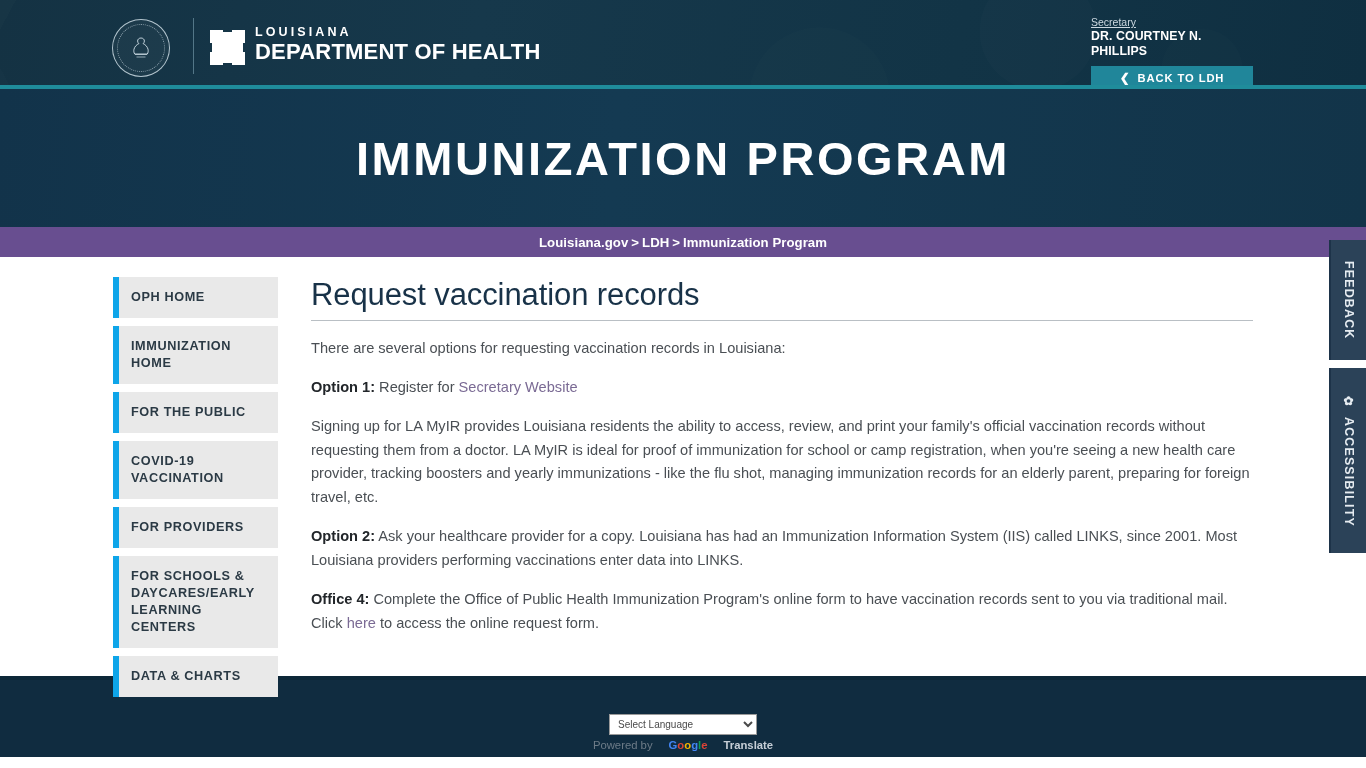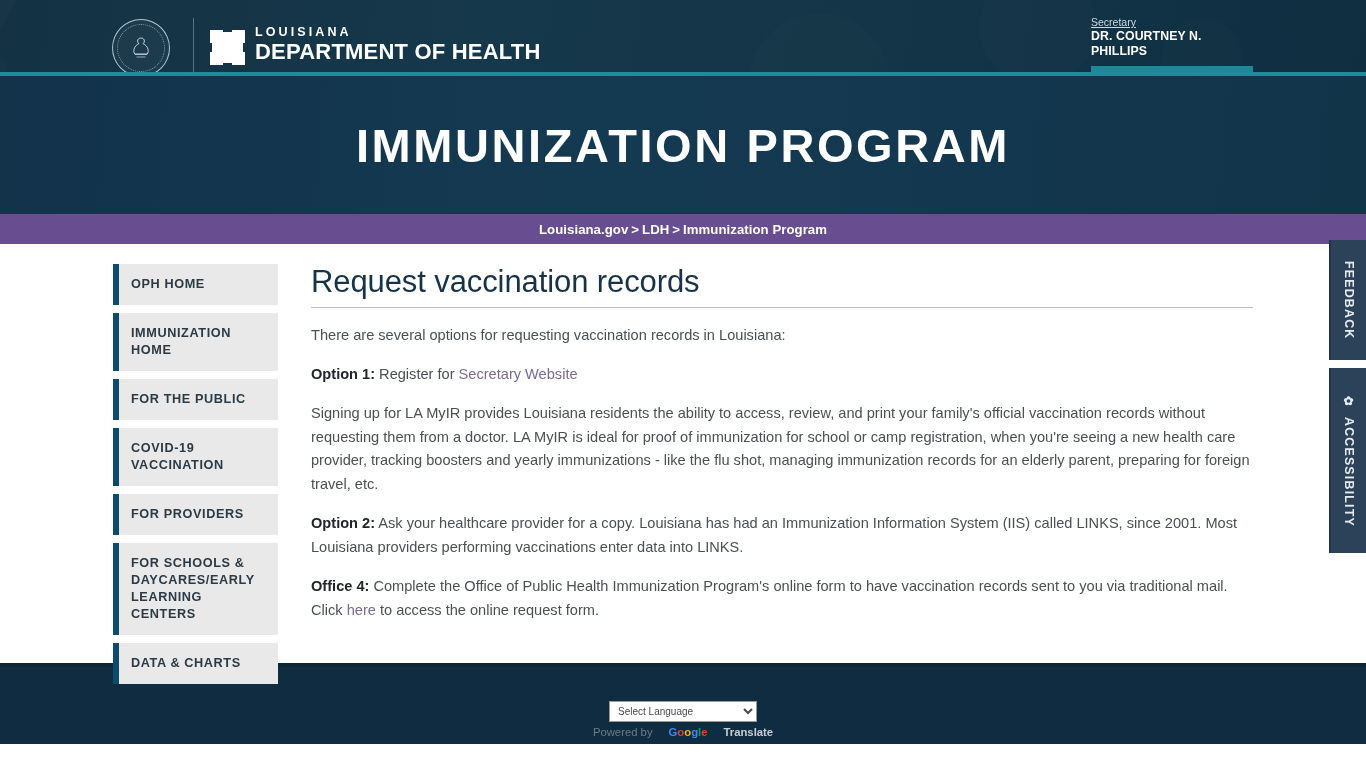--- a/index.html
+++ b/index.html
@@ -6,21 +6,21 @@
   html, body {
     width: 1366px; height: 768px;
     overflow: hidden;
     background: #ffffff;
     font-family: "Liberation Sans", sans-serif;
   }
 
   
   .top-header {
     position: relative;
-    height: 76px;
+    height: 89px;
     background: linear-gradient(100deg, #143243 0%, #16384b 35%, #123446 70%, #0f2f41 100%);
     overflow: hidden;
   }
   .top-header .watermark {
     position: absolute; inset: 0;
     opacity: .5;
     background:
       linear-gradient(118deg, rgba(255,255,255,.030) 0 14px, transparent 14px 46px),
       linear-gradient(62deg, rgba(255,255,255,.022) 0 10px, transparent 10px 60px),
       radial-gradient(circle at 76% 35%, rgba(255,255,255,.028) 0 58px, transparent 59px),
@@ -109,21 +109,21 @@
   }
   .crumb-bar .crumbs { font-size: 13.2px; font-weight: 700; color: #ffffff; letter-spacing: .05px; }
   .crumb-bar a { color: #ffffff; text-decoration: none; }
   .crumb-sep { margin: 0 3px; }
 
   
   .page { display: flex; padding: 20px 0 0 0; height: 419px; background: #fff; }
   .sidebar { width: 165px; margin-left: 113px; flex: 0 0 165px; }
   .side-item {
     background: #e9e9e9;
-    border-left: 6px solid #0c4a6e;
+    border-left: 6px solid #0ea5e9;
     margin-bottom: 8px;
     padding: 12px 10px 12px 12px;
     color: #2b3a45;
     font-size: 12.7px;
     font-weight: 700;
     letter-spacing: .6px;
     line-height: 17px;
     cursor: pointer;
   }
   .content { flex: 1; margin-left: 33px; margin-right: 113px; }

